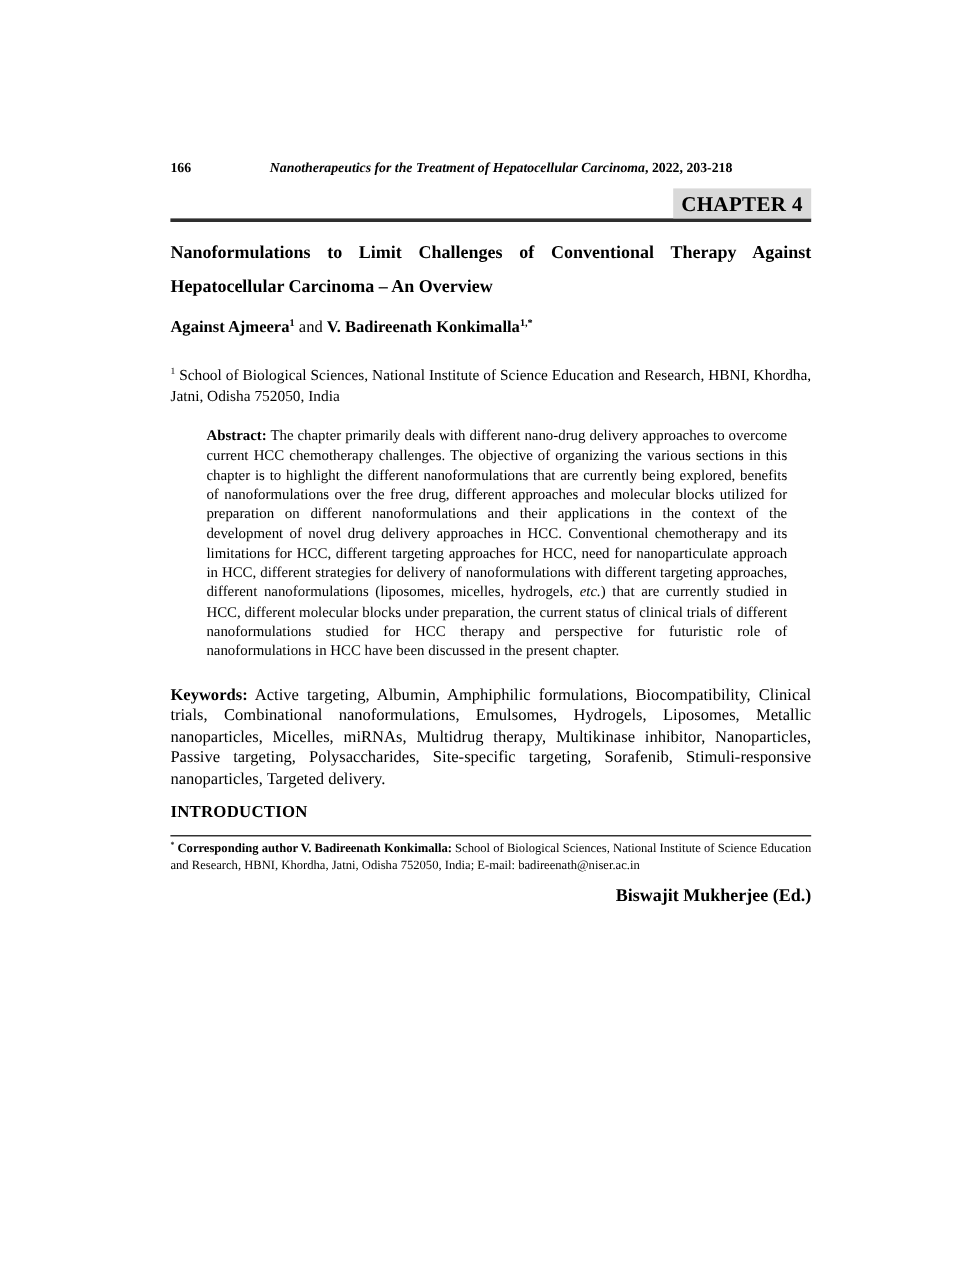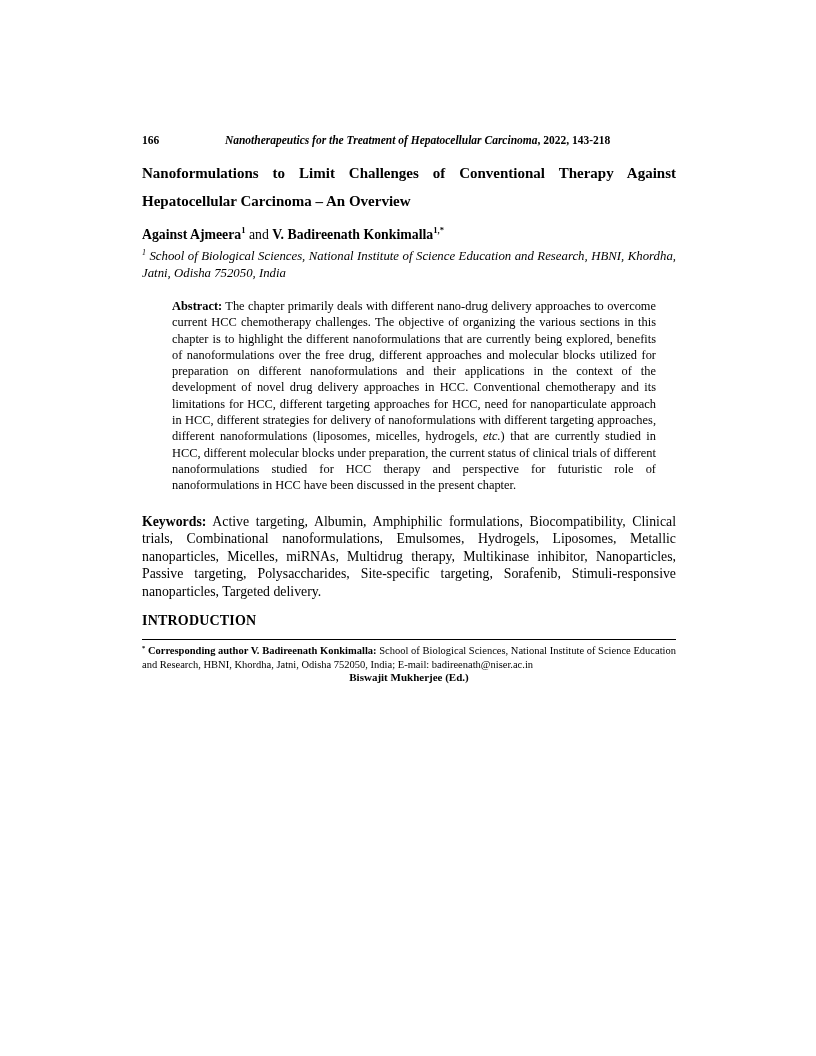--- a/index.html
+++ b/index.html
@@ -53,22 +53,21 @@
   
   .authors-line {
     margin-top: 11px;
     font-size: 13.8px;
     line-height: 17px;
   }
   .authors-line .author { font-weight: bold; }
   sup { font-size: 0.62em; vertical-align: super; line-height: 0; }
   
   .affiliation {
-    margin-top: 5px;
-    font-style: italic;
+    margin-top: 24px;
     font-size: 12.8px;
     line-height: 16.5px;
     text-align: justify;
   }
   
   .abstract {
     margin: 17px 20px 0 30px;
     font-size: 12.4px;
     line-height: 16.3px;
     text-align: justify;
@@ -106,37 +105,40 @@
   }
   .footnote {
     margin-top: 4px;
     font-size: 10.5px;
     line-height: 13.5px;
     text-align: justify;
   }
   .footnote .label { font-weight: bold; }
   
   .page-footer {
-    margin-top: 0;
-    text-align: center;
+    margin-top: 13px;
+    text-align: right;
     font-weight: bold;
-    font-size: 11px;
+    font-size: 15px;
     line-height: 13.5px;
   }
 </style>
 </head>
 <body>
 
 <div class="page">
 
   <div class="running-header">
     <span class="page-number">166</span>
-    <span class="journal-ref"><span class="jtitle">Nanotherapeutics for the Treatment of Hepatocellular Carcinoma</span><span>, 2022, 143-218</span></span>
+    <span class="journal-ref"><span class="jtitle">Nanotherapeutics for the Treatment of Hepatocellular Carcinoma</span><span>, 2022, 203-218</span></span>
   </div>
 
+  <div class="chapter-row">
+    <span class="chapter-label">CHAPTER 4</span>
+  </div>
 
   <h1 class="chapter-title">Nanoformulations to Limit Challenges of Conventional Therapy Against Hepatocellular Carcinoma – An Overview</h1>
 
   <div class="authors-line">
     <span class="author">Against Ajmeera</span><sup class="author">1</sup><span> and </span><span class="author">V. Badireenath Konkimalla</span><sup class="author">1,*</sup>
   </div>
 
   <div class="affiliation">
     <sup>1</sup><span> School of Biological Sciences, National Institute of Science Education and Research, HBNI, Khordha, Jatni, Odisha 752050, India</span>
   </div>

